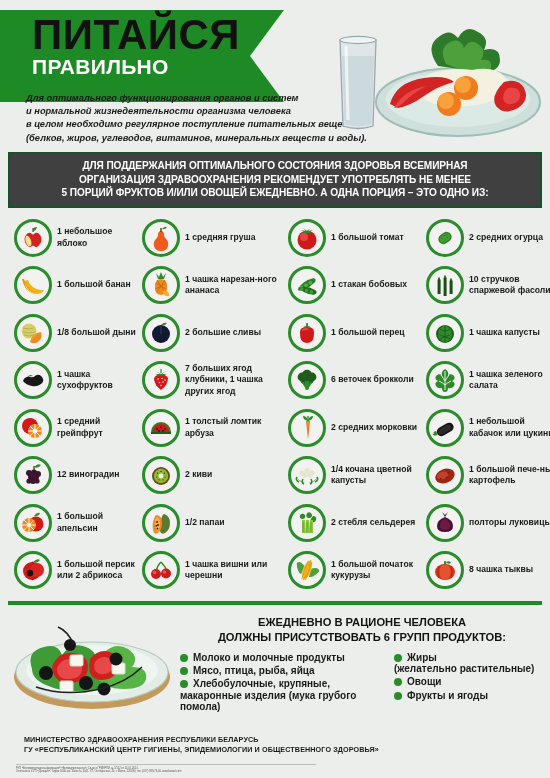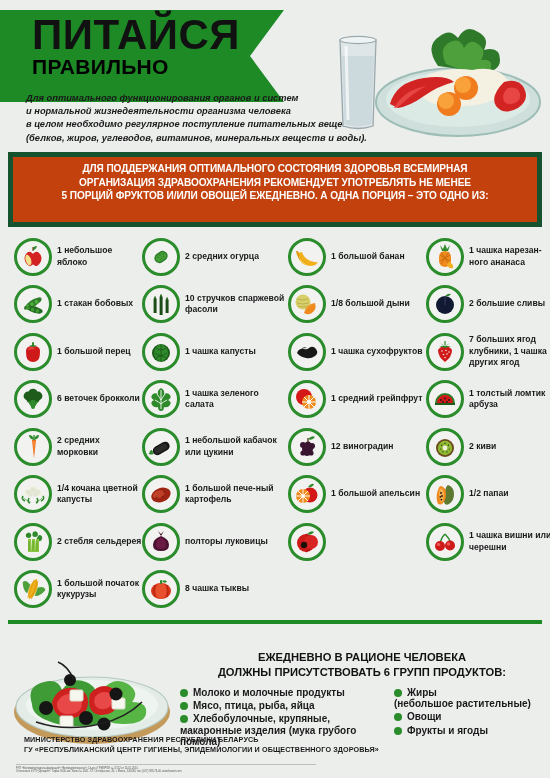--- a/index.html
+++ b/index.html
@@ -22,41 +22,41 @@
     width: 284px; height: 92px;
     background: #1d8a26;
     clip-path: polygon(0 0, 284px 0, 250px 46px, 284px 92px, 0 92px);
     padding: 6px 0 0 32px;
   }
   .title-main {
     font-size: 42px; font-weight: bold; color: #111;
     letter-spacing: 0.5px; line-height: 38px;
   }
   .title-sub {
-    font-size: 21px; font-weight: bold; color: #000000;
+    font-size: 21px; font-weight: bold; color: #ffffff;
     letter-spacing: 0.3px; line-height: 24px; margin-top: 1px;
   }
   .intro {
     position: absolute; left: 26px; top: 92px;
     width: 300px;
     font-size: 9.3px; font-weight: bold; color: #1a1a1a;
     line-height: 13.2px;
     font-style: italic;
   }
   .intro div { white-space: nowrap; }
 
   
   .hero { position: absolute; right: 4px; top: 4px; width: 228px; height: 142px; }
 
   
   .who-bar {
     margin: 0 8px;
-    background: #c2410c;
-    border: 5px solid #14532d;
-    padding: 5px 6px 19px;
+    background: #404040;
+    border: 2px solid #14532d;
+    padding: 5px 6px 6px;
     text-align: center;
   }
   .who-bar div {
     color: #fff; font-weight: bold; font-size: 10.1px;
     line-height: 13.6px; letter-spacing: -0.1px;
     white-space: nowrap;
   }
 
   
   .grid {
@@ -83,21 +83,21 @@
     line-height: 11.4px;
   }
 
   
   .divider {
     margin: 7px 8px 0;
     height: 4px; background: #1d8a26;
   }
 
   
-  .groups { position: relative; height: 108px; margin-top: 20px; }
+  .groups { position: relative; height: 108px; margin-top: 4px; }
   .salad { position: absolute; left: 8px; top: 2px; width: 168px; height: 104px; }
   .groups-text { position: absolute; left: 180px; top: 6px; right: 6px; }
   .groups-title {
     text-align: center; font-weight: bold; font-size: 11.2px;
     color: #111; line-height: 15px;
   }
   .groups-title div { white-space: nowrap; }
   .groups-cols {
     display: flex; margin-top: 7px; gap: 8px;
   }
@@ -194,20 +194,41 @@
       <div class="cell">
         <div class="icon-circle">
           <svg width="30" height="30" viewBox="0 0 30 30">
             <path d="M8 12q-3 4 0 9 3 5 6 2 1-1 2 0 3 3 6-2 3-5 0-9-3-4-6-1-1 1-2 0-3-3-6 1z" fill="#d42121"></path>
             <path d="M8.5 12.5q-2.5 3.5 0 8 2 4 4 2.5 1-1 1-2.5 0-4-2-6-1.5-2-3-2z" fill="#f2e08a"></path>
             <path d="M15 7q0-3 4-3-1 4-4 4z" fill="#2f8a2c"></path>
             <rect x="14.4" y="5" width="1.2" height="4" fill="#6b4a1e"></rect>
           </svg>
         </div>
         <div class="cell-label">1 небольшое яблоко</div>
+      </div>
+      <div class="cell">
+        <div class="icon-circle">
+          <svg width="30" height="30" viewBox="0 0 30 30">
+            <path d="M15 8q3 0 3 4 0 2 2 4 3 3 2 7-1 5-7 5t-7-5q-1-4 2-7 2-2 2-4 0-4 3-4z" fill="#ef5a1f"></path>
+            <path d="M15 5v4" stroke="#5b3f14" stroke-width="1.4"></path>
+            <path d="M16 6q3-3 5-2-2 3-5 2z" fill="#2f8a2c"></path>
+          </svg>
+        </div>
+        <div class="cell-label">1 средняя груша</div>
+      </div>
+      <div class="cell">
+        <div class="icon-circle">
+          <svg width="30" height="30" viewBox="0 0 30 30">
+            <circle cx="15" cy="17" r="9.5" fill="#cf1a1a"></circle>
+            <circle cx="12" cy="14" r="4" fill="#e84444"></circle>
+            <path d="M15 8l-4-3 3 3-5-1 4 2-4 1 6 0z" fill="#2f8a2c"></path>
+            <path d="M15 8l4-3-3 3 5-1-4 2 4 1-6 0z" fill="#2f8a2c"></path>
+          </svg>
+        </div>
+        <div class="cell-label">1 большой томат</div>
       </div>
       <div class="cell">
         <div class="icon-circle">
           <svg width="30" height="30" viewBox="0 0 30 30">
             <g transform="rotate(-35 15 15)">
               <rect x="8" y="10" width="14" height="10" rx="5" fill="#2f7d2a"></rect>
               <rect x="9.5" y="11.5" width="11" height="7" rx="3.5" fill="#44a035"></rect>
               <path d="M12 13.5h.8M15 12.8h.8M18 13.8h.8M13.5 16.5h.8M16.8 16h.8" stroke="#2f7d2a" stroke-width="1.1" stroke-linecap="round"></path>
             </g>
           </svg>
@@ -551,20 +572,21 @@
       <div class="cell">
         <div class="icon-circle">
           <svg width="30" height="30" viewBox="0 0 30 30">
             <circle cx="14" cy="16" r="9" fill="#cf1a1a"></circle>
             <path d="M14 7q6 4 6 9t-6 9" fill="none" stroke="#a81212" stroke-width="1.3"></path>
             <circle cx="19" cy="15" r="7" fill="#d92424"></circle>
             <circle cx="12" cy="18" r="3.2" fill="#1c1008"></circle>
             <path d="M15 7q4-4 7-2-3 4-7 2z" fill="#2f8a2c"></path>
           </svg>
         </div>
+        <div class="cell-label">1 большой персик или 2 абрикоса</div>
       </div>
       <div class="cell">
         <div class="icon-circle">
           <svg width="30" height="30" viewBox="0 0 30 30">
             <path d="M15 7q-4 4-5 10M15 7q4 4 6 9" stroke="#2f8a2c" stroke-width="1.5" fill="none"></path>
             <circle cx="10" cy="19" r="5" fill="#cf1a1a"></circle>
             <circle cx="20" cy="18.5" r="5" fill="#cf1a1a"></circle>
             <circle cx="8.5" cy="17.5" r="1.8" fill="#ef5555"></circle>
             <circle cx="18.5" cy="17" r="1.8" fill="#ef5555"></circle>
           </svg>
@@ -647,21 +669,21 @@
               <span class="gitem-text"><span>Мясо, птица, рыба, яйца</span></span>
             </div>
             <div class="gitem">
               <span class="bullet"></span>
               <span class="gitem-text"><span>Хлебобулочные, крупяные,</span><span class="cont">макаронные изделия (мука грубого помола)</span></span>
             </div>
           </div>
         <div class="gcol right" id="groups-right">
             <div class="gitem">
               <span class="bullet"></span>
-              <span class="gitem-text"><span>Жиры</span><span class="cont">(небольшое растительные)</span></span>
+              <span class="gitem-text"><span>Жиры</span><span class="cont">(желательно растительные)</span></span>
             </div>
             <div class="gitem">
               <span class="bullet"></span>
               <span class="gitem-text"><span>Овощи</span></span>
             </div>
             <div class="gitem">
               <span class="bullet"></span>
               <span class="gitem-text"><span>Фрукты и ягоды</span></span>
             </div>
           </div>

